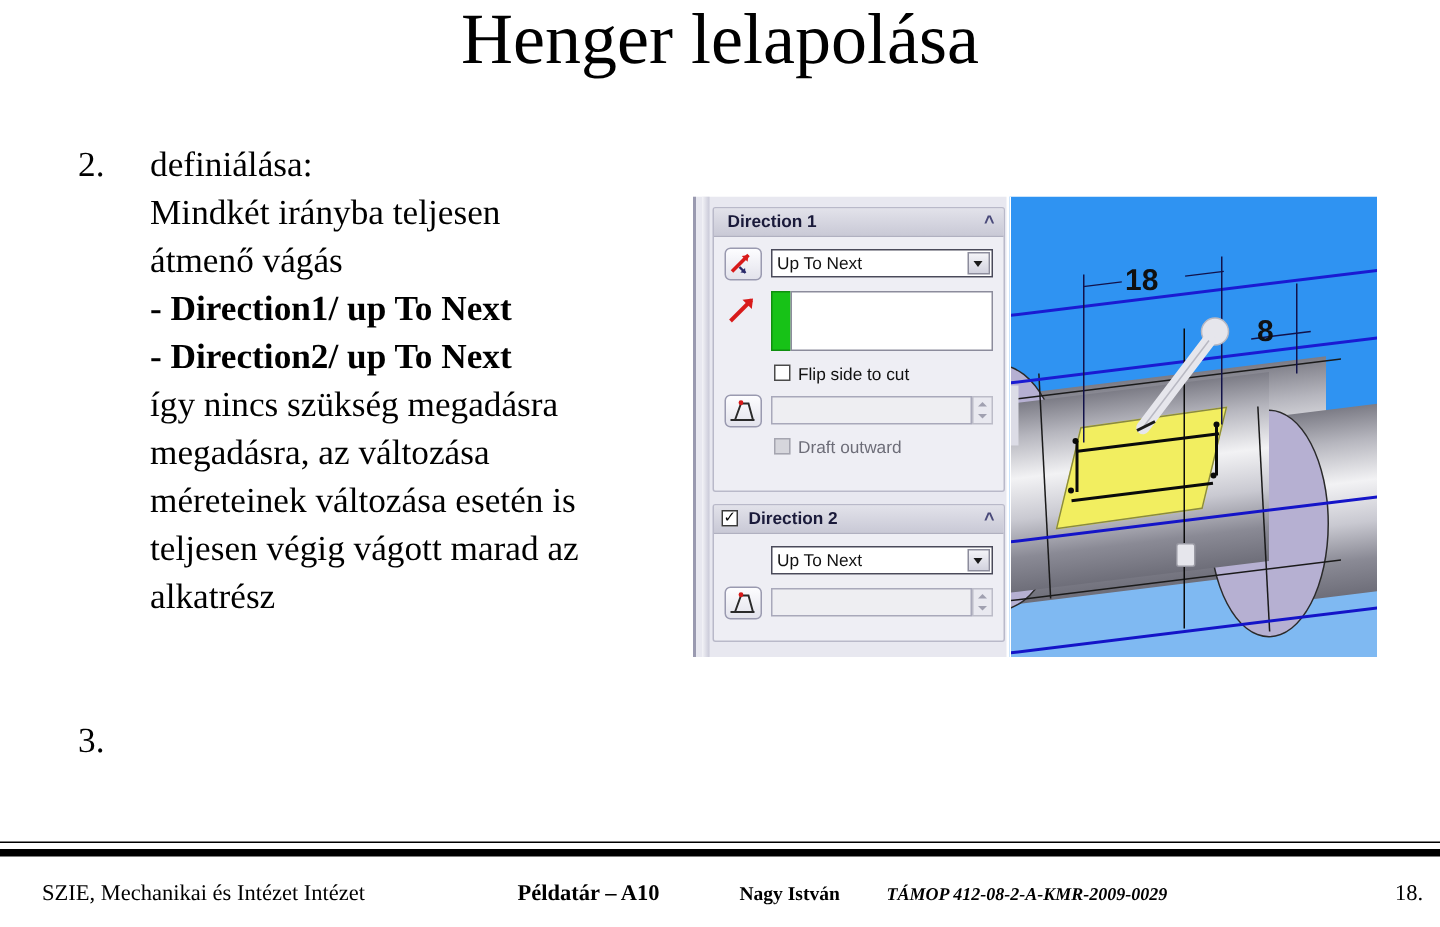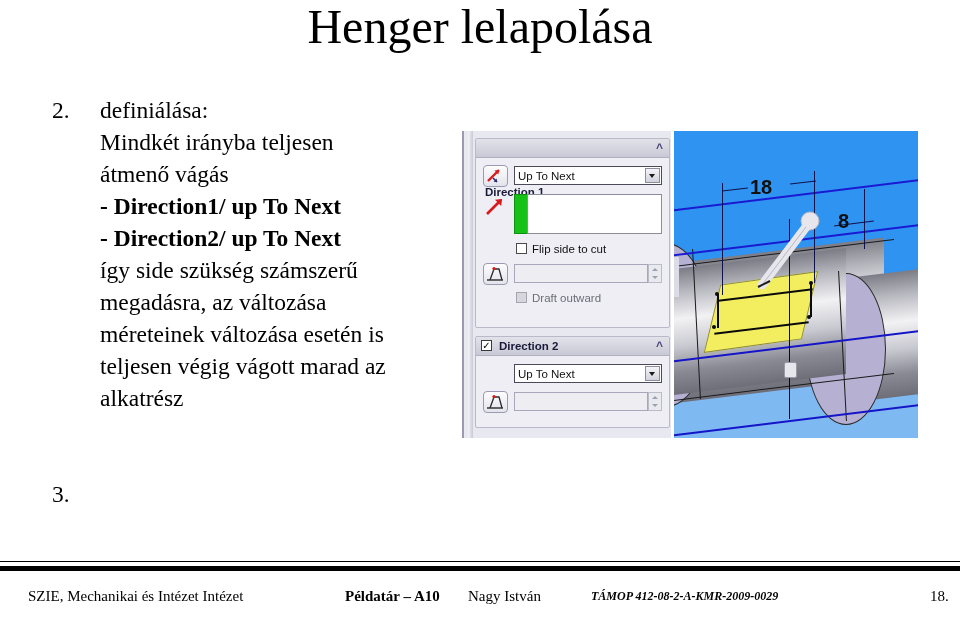--- a/index.html
+++ b/index.html
@@ -338,39 +338,39 @@
     width: 960px;
     height: 33px;
   }
   .f-item {
     position: absolute;
     white-space: nowrap;
     line-height: 22px;
   }
   #f-inst  { left: 28px;  top: 0; font-size: 15px; }
   #f-book  { left: 345px; top: 0; font-size: 15px; font-weight: bold; }
-  #f-author{ left: 468px; top: 0; font-size: 15px; font-weight: normal; font-family: "Liberation Serif","DejaVu Serif",serif; }
+  #f-author{ left: 493px; top: 0; font-size: 13px; font-weight: bold; font-family: "Liberation Serif","DejaVu Serif",serif; }
   #f-proj  { left: 591px; top: 0; font-size: 12px; font-weight: bold; font-style: italic; }
   #f-page  { left: 930px; top: 0; font-size: 15px; }
 </style>
 </head>
 <body>
 
 <div id="slide-title">Henger lelapolása</div>
 
 <div id="body-block">
   <div class="bullet-row">
     <div class="bullet-num">2.</div>
     <div class="bullet-body">
       <div class="tline">definiálása:</div>
       <div class="tline">Mindkét irányba teljesen</div>
       <div class="tline">átmenő vágás</div>
       <div class="tline bold">- Direction1/ up To Next</div>
       <div class="tline bold">- Direction2/ up To Next</div>
-      <div class="tline">így side szükség számszerű</div>
+      <div class="tline">így nincs szükség megadásra</div>
       <div class="tline">megadásra, az változása</div>
       <div class="tline">méreteinek változása esetén is</div>
       <div class="tline">teljesen végig vágott marad az</div>
       <div class="tline">alkatrész</div>
     </div>
   </div>
 </div>
 
 <div id="step3">
   <div class="bullet-row">
@@ -378,21 +378,21 @@
   </div>
 </div>
 
 <div id="cad-shot">
 
   <div id="pm-panel">
     <div id="pm-scroll-edge"></div>
 
     <div class="pm-group" style="top:7px; height:190px;">
       <div class="pm-header">
-        <span class="pm-header-label" style="left:9px;margin-top:44px;">Direction 1</span>
+        <span class="pm-header-label" style="left:9px;">Direction 1</span>
         <span class="chev">^</span>
       </div>
 
       <div class="icon-btn" style="left:7px; top:26px;">
         <svg width="23" height="20" viewBox="0 0 23 20">
           <path d="M4 15 L15 4" stroke="#d81a1a" stroke-width="2.4" fill="none"></path>
           <path d="M15 4 L10.5 4.6 L14.4 8.5 Z" fill="#d81a1a"></path>
           <path d="M9 12 L13 16" stroke="#2a2a6a" stroke-width="1.6" fill="none"></path>
           <path d="M13 16 L9.6 15.7 L12.7 12.6 Z" fill="#2a2a6a"></path>
         </svg>

